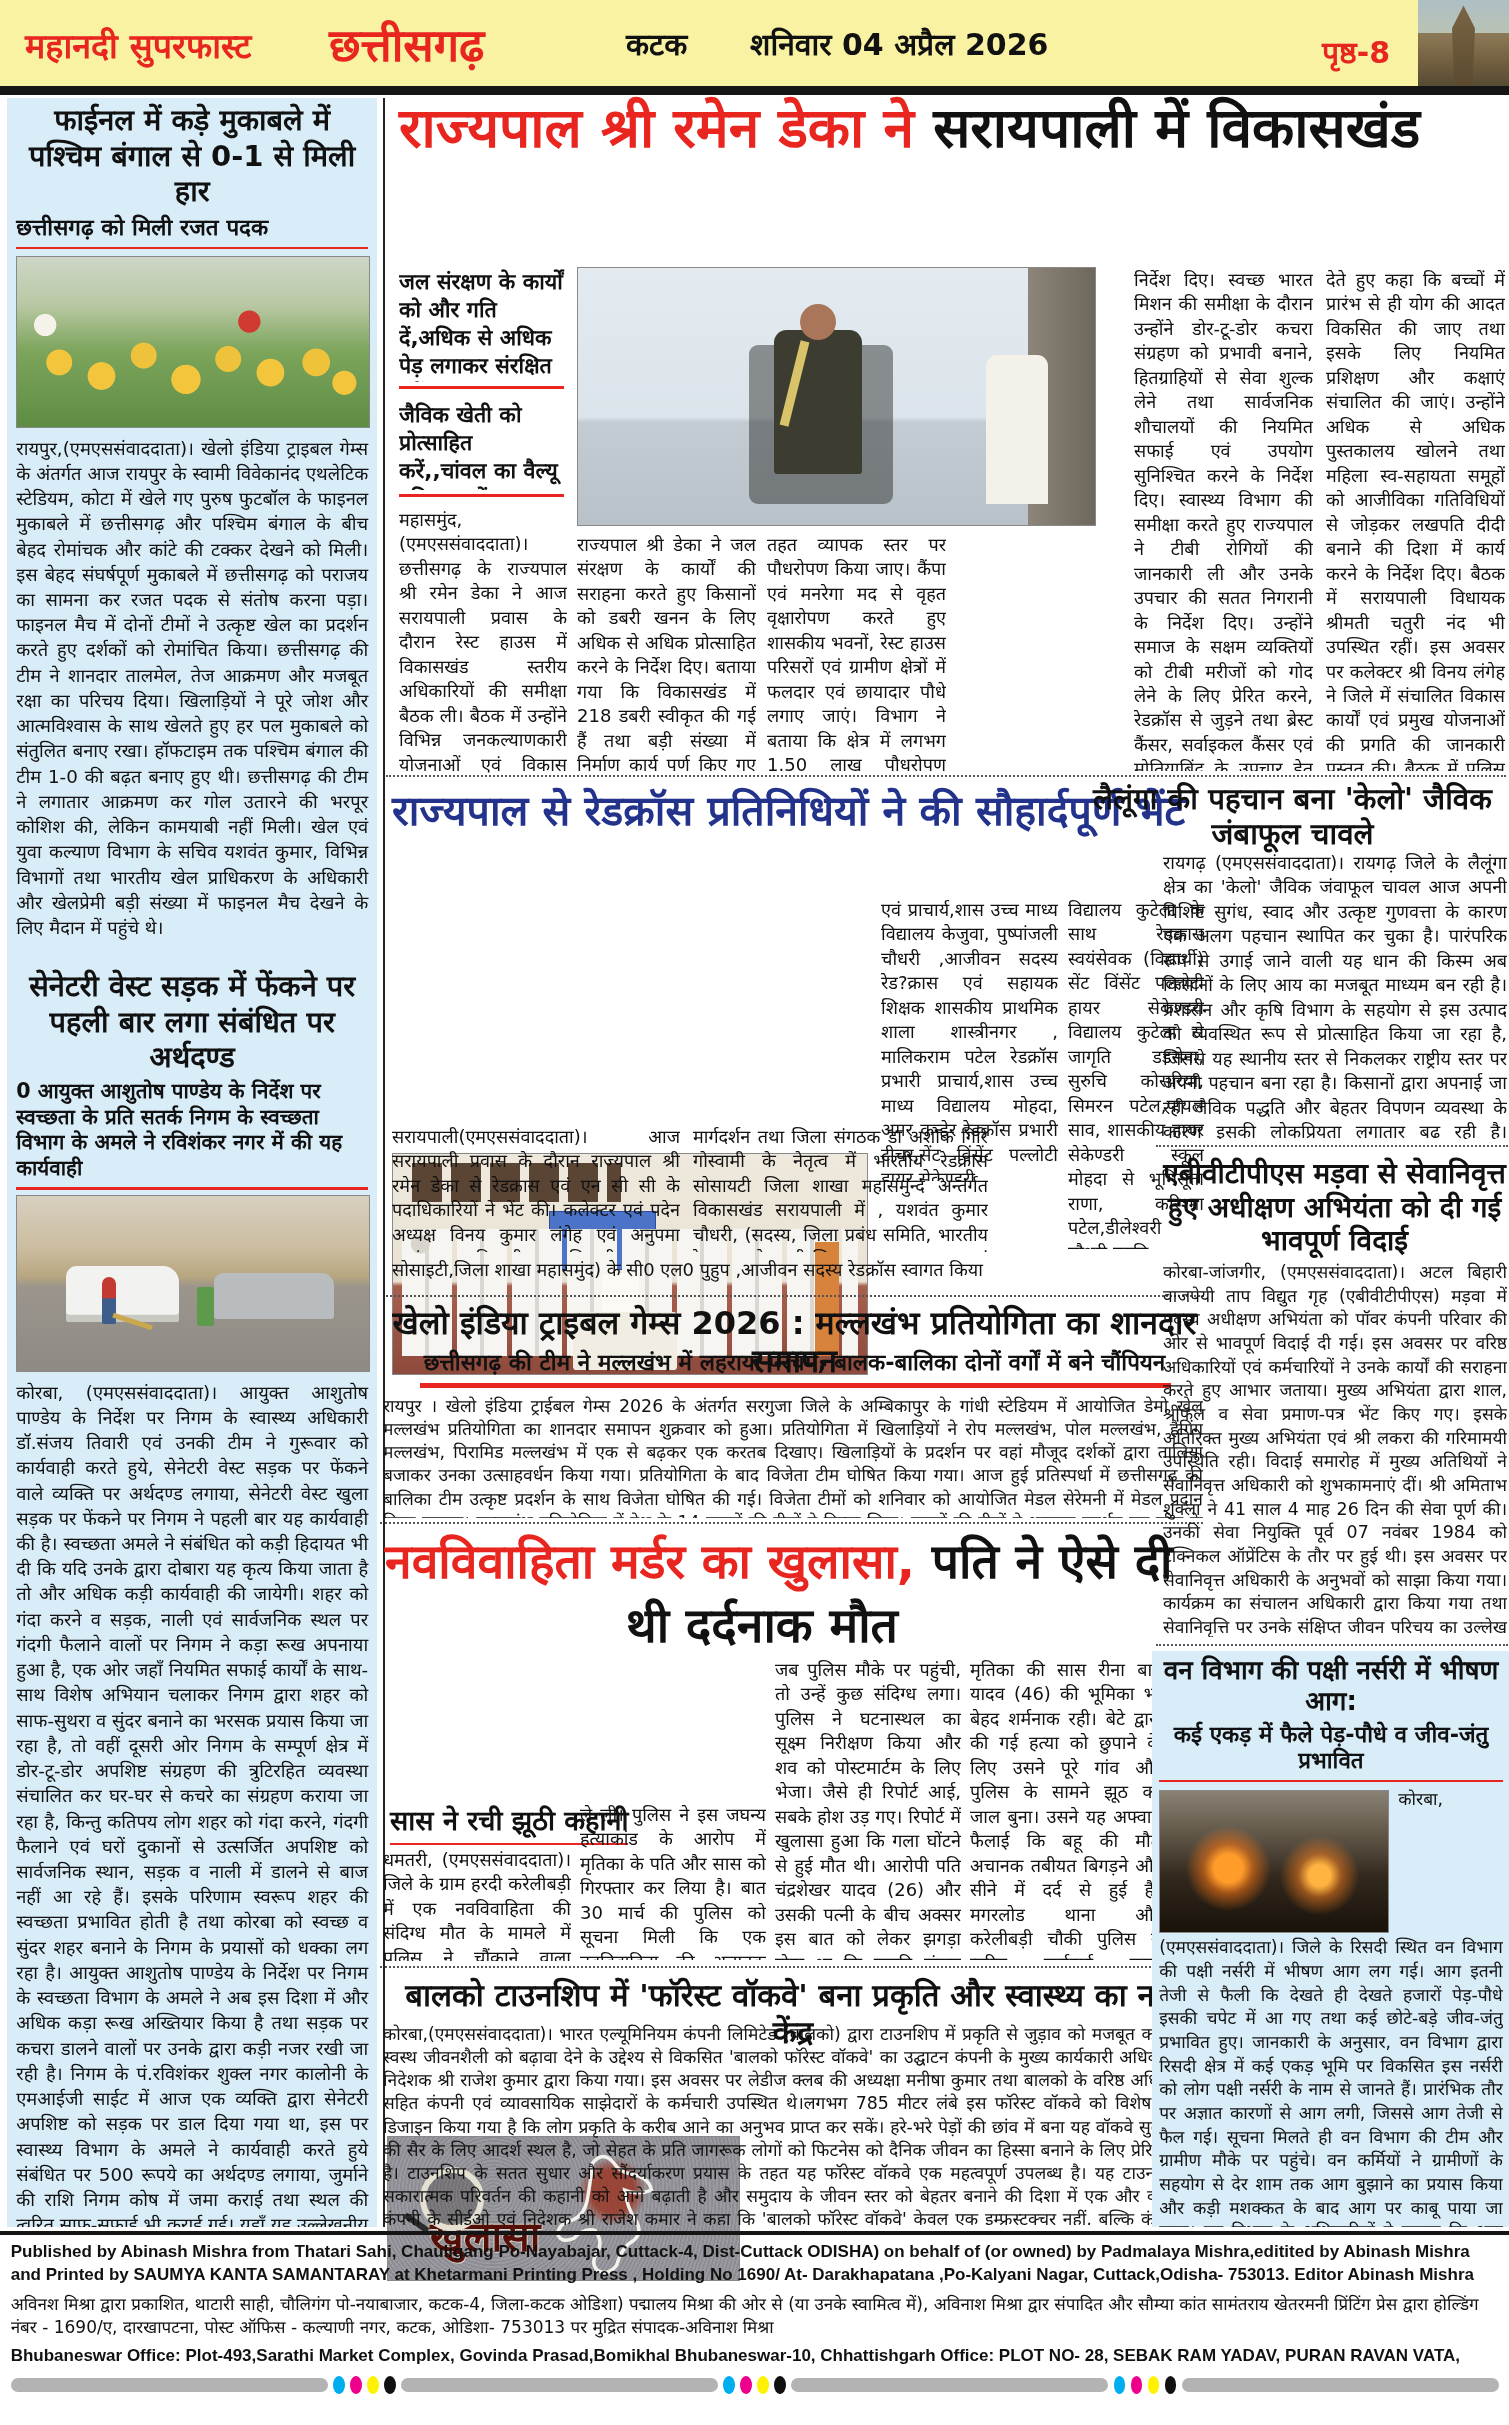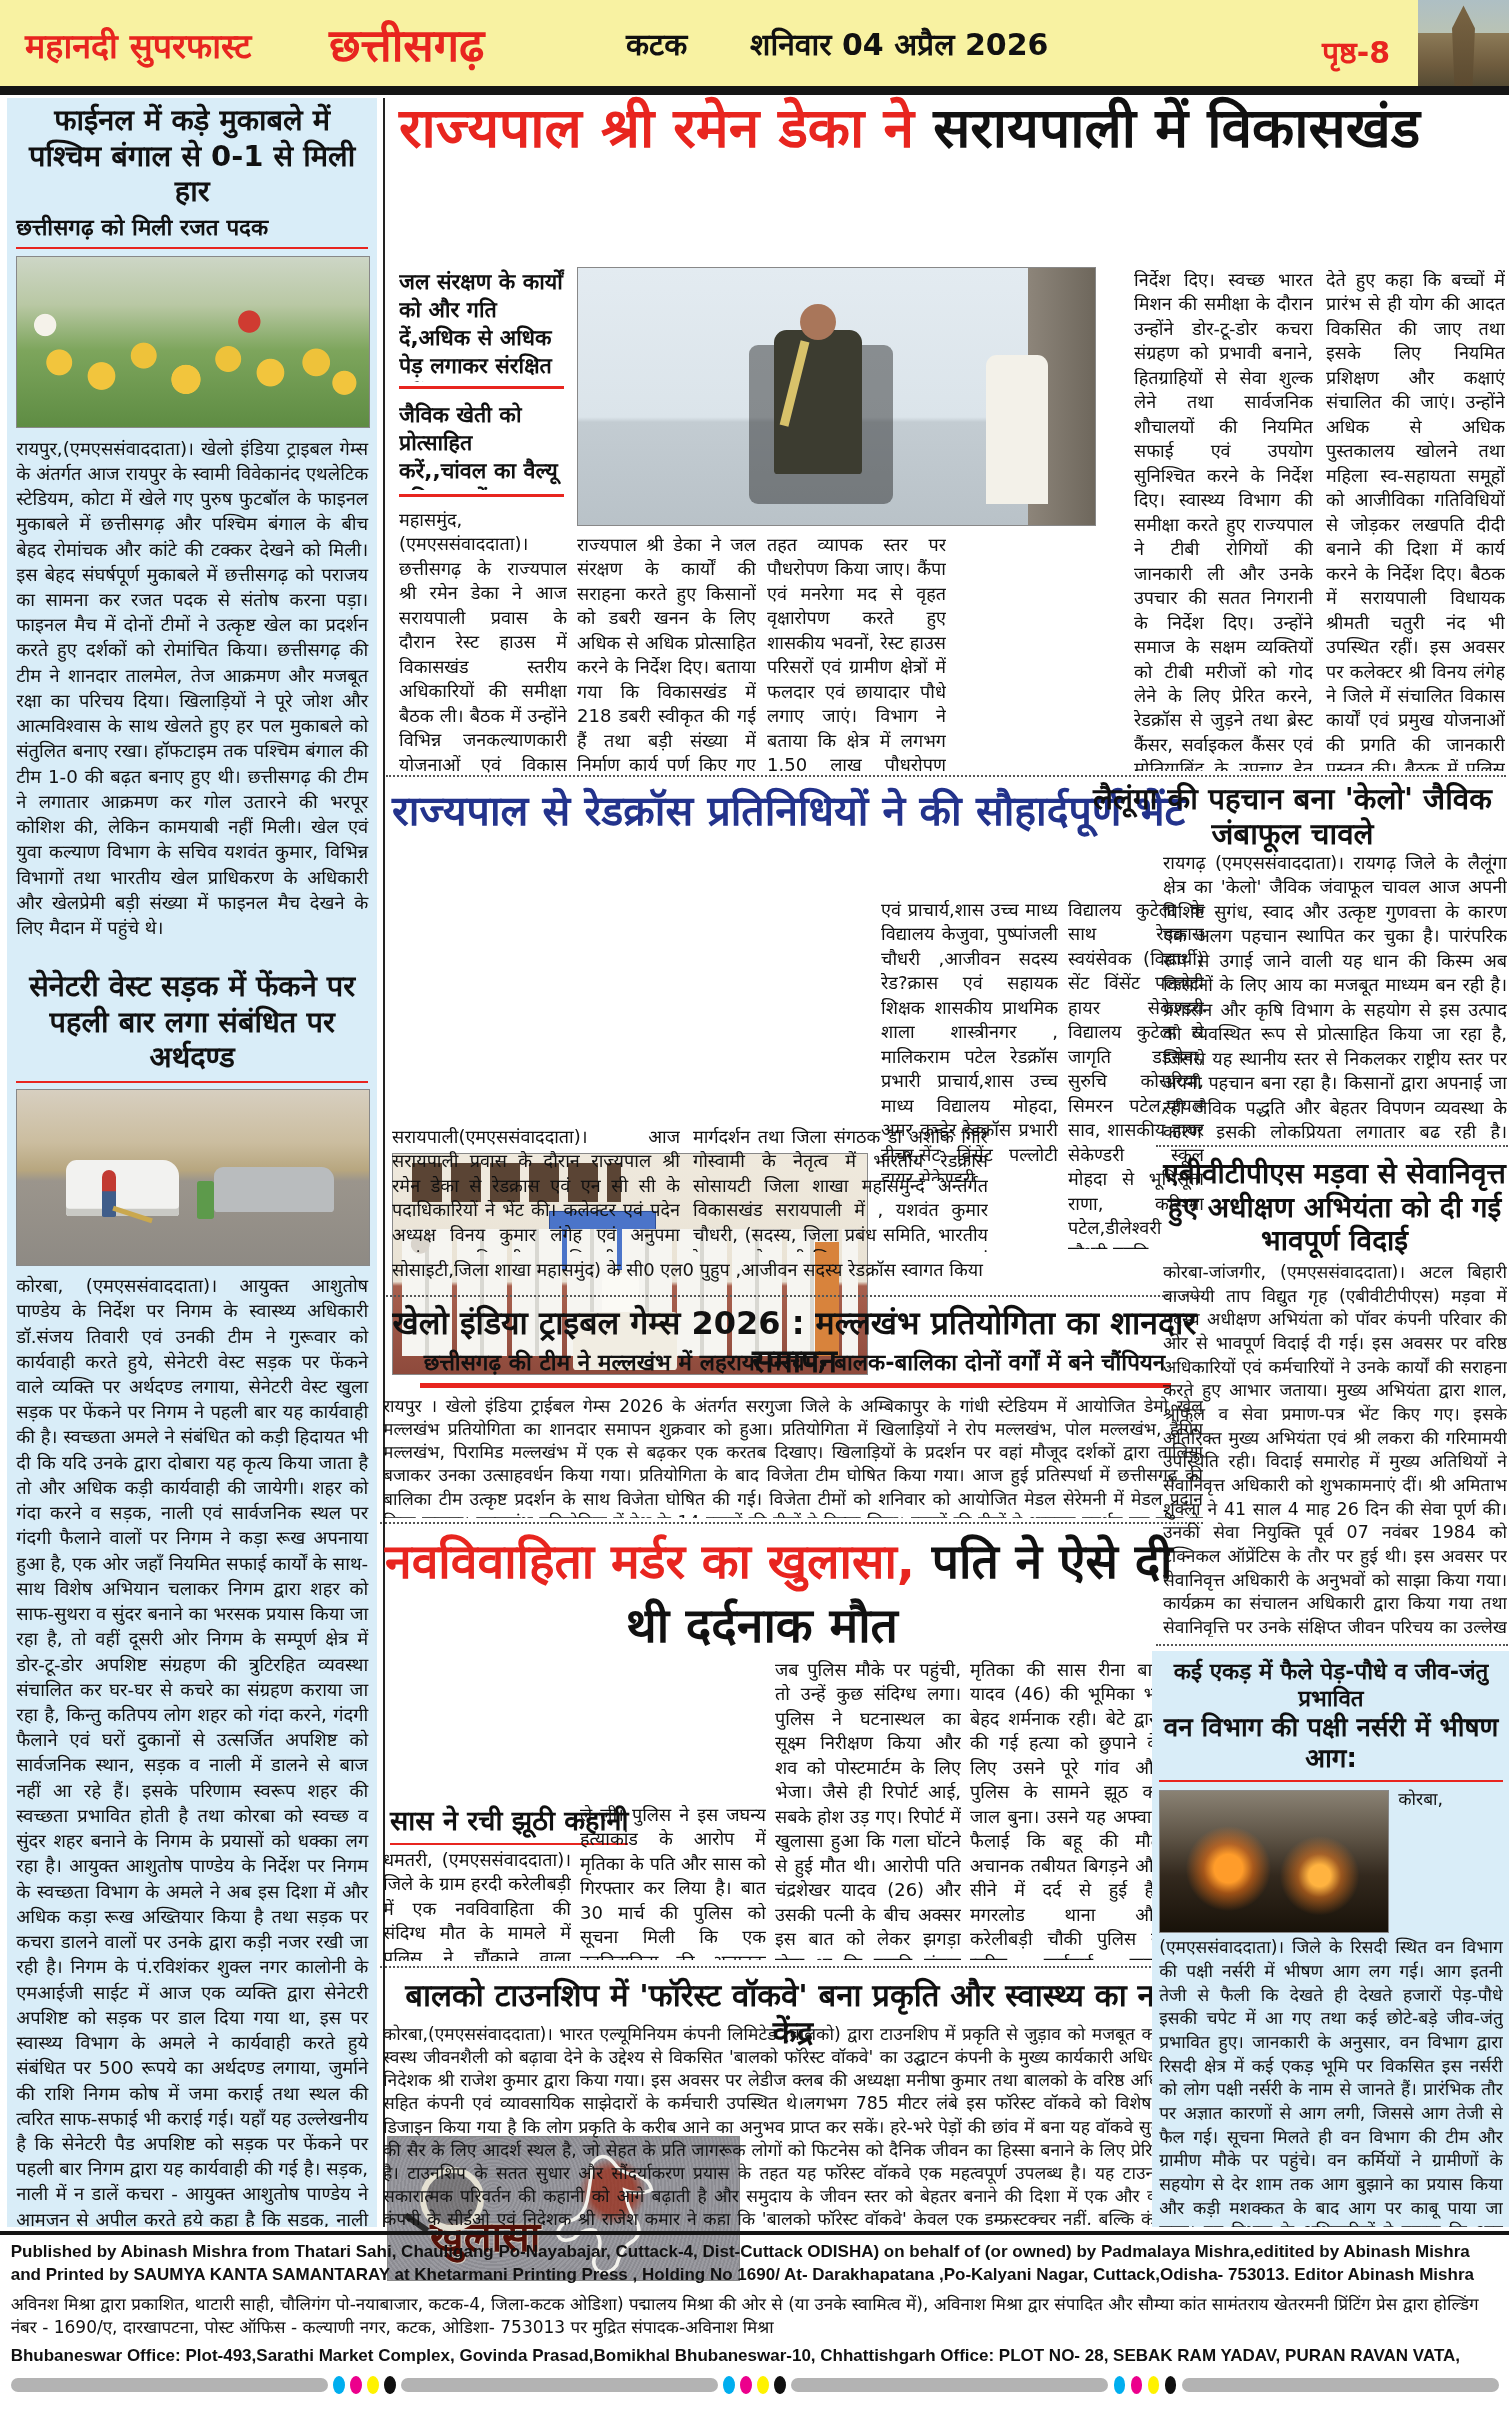--- a/index.html
+++ b/index.html
@@ -111,20 +111,21 @@
   <div class="abs blackrule" style="left:0;top:86px;width:1510px;height:9px;"></div>
 
   <div class="abs leftpanel clip">
     <div class="hA">फाईनल में कड़े मुकाबले में पश्चिम बंगाल से 0-1 से मिली हार</div>
     <div class="hSub">छत्तीसगढ़ को मिली रजत पदक</div>
     <div class="redrule" style="margin-top:5.4px;"></div>
     <div class="photo ph-foot"></div>
     <div class="body just">रायपुर,(एमएससंवाददाता)। खेलो इंडिया ट्राइबल गेम्स के अंतर्गत आज रायपुर के स्वामी विवेकानंद एथलेटिक स्टेडियम, कोटा में खेले गए पुरुष फुटबॉल के फाइनल मुकाबले में छत्तीसगढ़ और पश्चिम बंगाल के बीच बेहद रोमांचक और कांटे की टक्कर देखने को मिली। इस बेहद संघर्षपूर्ण मुकाबले में छत्तीसगढ़ को पराजय का सामना कर रजत पदक से संतोष करना पड़ा। फाइनल मैच में दोनों टीमों ने उत्कृष्ट खेल का प्रदर्शन करते हुए दर्शकों को रोमांचित किया। छत्तीसगढ़ की टीम ने शानदार तालमेल, तेज आक्रमण और मजबूत रक्षा का परिचय दिया। खिलाड़ियों ने पूरे जोश और आत्मविश्वास के साथ खेलते हुए हर पल मुकाबले को संतुलित बनाए रखा। हॉफटाइम तक पश्चिम बंगाल की टीम 1-0 की बढ़त बनाए हुए थी। छत्तीसगढ़ की टीम ने लगातार आक्रमण कर गोल उतारने की भरपूर कोशिश की, लेकिन कामयाबी नहीं मिली। खेल एवं युवा कल्याण विभाग के सचिव यशवंत कुमार, विभिन्न विभागों तथा भारतीय खेल प्राधिकरण के अधिकारी और खेलप्रेमी बड़ी संख्या में फाइनल मैच देखने के लिए मैदान में पहुंचे थे।</div>
 
     <div class="hA" style="margin-top:29px;">सेनेटरी वेस्ट सड़क में फेंकने पर पहली बार लगा संबंधित पर अर्थदण्ड</div>
+    <div class="hSub" style="font-size:20.6px;">0 आयुक्त आशुतोष पाण्डेय के निर्देश पर स्वच्छता के प्रति सतर्क निगम के स्वच्छता विभाग के अमले ने रविशंकर नगर में की यह कार्यवाही</div>
     <div class="redrule" style="margin-top:5.4px;"></div>
     <div class="photo ph-street">
       <div class="van"></div>
       <div class="car"></div>
       <div class="bin"></div>
       <div class="lady"></div>
       <div class="broom"></div>
     </div>
     <div class="body just">कोरबा, (एमएससंवाददाता)। आयुक्त आशुतोष पाण्डेय के निर्देश पर निगम के स्वास्थ्य अधिकारी डॉ.संजय तिवारी एवं उनकी टीम ने गुरूवार को कार्यवाही करते हुये, सेनेटरी वेस्ट सड़क पर फेंकने वाले व्यक्ति पर अर्थदण्ड लगाया, सेनेटरी वेस्ट खुला सड़क पर फेंकने पर निगम ने पहली बार यह कार्यवाही की है। स्वच्छता अमले ने संबंधित को कड़ी हिदायत भी दी कि यदि उनके द्वारा दोबारा यह कृत्य किया जाता है तो और अधिक कड़ी कार्यवाही की जायेगी। शहर को गंदा करने व सड़क, नाली एवं सार्वजनिक स्थल पर गंदगी फैलाने वालों पर निगम ने कड़ा रूख अपनाया हुआ है, एक ओर जहाँ नियमित सफाई कार्यों के साथ-साथ विशेष अभियान चलाकर निगम द्वारा शहर को साफ-सुथरा व सुंदर बनाने का भरसक प्रयास किया जा रहा है, तो वहीं दूसरी ओर निगम के सम्पूर्ण क्षेत्र में डोर-टू-डोर अपशिष्ट संग्रहण की त्रुटिरहित व्यवस्था संचालित कर घर-घर से कचरे का संग्रहण कराया जा रहा है, किन्तु कतिपय लोग शहर को गंदा करने, गंदगी फैलाने एवं घरों दुकानों से उत्सर्जित अपशिष्ट को सार्वजनिक स्थान, सड़क व नाली में डालने से बाज नहीं आ रहे हैं। इसके परिणाम स्वरूप शहर की स्वच्छता प्रभावित होती है तथा कोरबा को स्वच्छ व सुंदर शहर बनाने के निगम के प्रयासों को धक्का लग रहा है। आयुक्त आशुतोष पाण्डेय के निर्देश पर निगम के स्वच्छता विभाग के अमले ने अब इस दिशा में और अधिक कड़ा रूख अख्तियार किया है तथा सड़क पर कचरा डालने वालों पर उनके द्वारा कड़ी नजर रखी जा रही है। निगम के पं.रविशंकर शुक्ल नगर कालोनी के एमआईजी साईट में आज एक व्यक्ति द्वारा सेनेटरी अपशिष्ट को सड़क पर डाल दिया गया था, इस पर स्वास्थ्य विभाग के अमले ने कार्यवाही करते हुये संबंधित पर 500 रूपये का अर्थदण्ड लगाया, जुर्माने की राशि निगम कोष में जमा कराई तथा स्थल की त्वरित साफ-सफाई भी कराई गई। यहाँ यह उल्लेखनीय है कि सेनेटरी पैड अपशिष्ट को सड़क पर फेंकने पर पहली बार निगम द्वारा यह कार्यवाही की गई है। सड़क, नाली में न डालें कचरा - आयुक्त आशुतोष पाण्डेय ने आमजन से अपील करते हुये कहा है कि सड़क, नाली व सार्वजनिक स्थल पर कचरा न डालें, इससे शहर की स्वच्छता पर प्रतिकूल असर पड़ता है व निगम के साफ-सफाई कार्य प्रभावित होते हैं। उन्होने कहा है कि अपने शहर गली व मोहल्ले को स्वच्छ व सुंदर रखना, हम सबका सामूहिक व अतिमहत्वपूर्ण दायित्व है, हम इस दायित्व से भाग नहीं सकते, इस दायित्व का निर्वहन हमें पूरी ईमानदारी, इच्छाशक्ति व निष्ठा के साथ करना होगा, तभी हम अपने कोरबा शहर को देश का स्वच्छतम शहर बना सकेंगे। घर, दुकान से निकले कचरे को निगम के स्वच्छता रिक्शें में ही दें - आयुक्त पाण्डेय ने आमजन से आग्रह करते हुये कहा है कि आपके घरों, दुकानों, प्रतिष्ठानों से कचरा इकट्ठा करने के लिये निगम द्वारा डोर-टू-डोर अपशिष्ट संग्रहण की प्रभावी व्यवस्था सुनिश्चित कराई गई है, अत: अपने घरों, दुकानों में सूखे व गीले कचरे के लिये पृथक-पृथक डस्टबिन रखें, उत्सर्जित कचरे को इन्हीं डस्टबिन में अनिवार्य रूप से संग्रहित करें तथा डोर-टू-डोर अपशिष्ट संग्रहण हेतु आपके घर, दुकान पहुंचने वाली स्वच्छता दीदियों, सफाई मित्रों के रिक्शें व वाहन में ही उक्त सूखे व गीले अपशिष्ट को पृथक-पृथक रूप से दें। इसी प्रकार सेनेटरी पैड व इससे जुड़े अन्य अपशिष्ट को भी पृथक रूप से ही सफाई रिक्शे में दें।</div>
 
@@ -203,22 +204,22 @@
 
   <div class="abs story-h ctr" style="left:1078px;top:782px;width:429px;font-size:29.5px;">लैलूंगा की पहचान बना 'केलो' जैविक जंबाफूल चावले</div>
   <div class="abs ucol just clip" style="left:1163px;top:851px;width:344px;height:288px;">रायगढ़ (एमएससंवाददाता)। रायगढ़ जिले के लैलूंगा क्षेत्र का 'केलो' जैविक जंवाफूल चावल आज अपनी विशिष्ट सुगंध, स्वाद और उत्कृष्ट गुणवत्ता के कारण एक अलग पहचान स्थापित कर चुका है। पारंपरिक रूप से उगाई जाने वाली यह धान की किस्म अब किसानों के लिए आय का मजबूत माध्यम बन रही है। प्रशासन और कृषि विभाग के सहयोग से इस उत्पाद को व्यवस्थित रूप से प्रोत्साहित किया जा रहा है, जिससे यह स्थानीय स्तर से निकलकर राष्ट्रीय स्तर पर अपनी पहचान बना रहा है। किसानों द्वारा अपनाई जा रही जैविक पद्धति और बेहतर विपणन व्यवस्था के कारण इसकी लोकप्रियता लगातार बढ़ रही है। गौरतलब है कि छत्तीसगढ़ सरकार मुख्यमंत्री श्री विष्णु देव साय के नेतृत्व और कृषि मंत्री श्री राम विचार नेताम के मार्गदर्शन में प्रदेश के किसानों का आय दुगुनी करने निरंतर प्रयास कर रही है। सरकार किसानों को सशक्त बनाने में जनहितकारी नीति बनाने के साथ ही किसानों के हित में कई महत्वपूर्ण निर्णय लिए हैं।</div>
   <div class="abs dotrule" style="left:1156px;top:1145px;width:352px;"></div>
 
   <div class="abs story-h ctr" style="left:1161px;top:1157px;width:347px;font-size:28px;">एबीवीटीपीएस मड़वा से सेवानिवृत्त हुए अधीक्षण अभियंता को दी गई भावपूर्ण विदाई</div>
   <div class="abs ucol just clip" style="left:1163px;top:1261px;width:344px;height:376px;font-size:17.4px;">कोरबा-जांजगीर, (एमएससंवाददाता)। अटल बिहारी वाजपेयी ताप विद्युत गृह (एबीवीटीपीएस) मड़वा में पदस्थ अधीक्षण अभियंता को पॉवर कंपनी परिवार की ओर से भावपूर्ण विदाई दी गई। इस अवसर पर वरिष्ठ अधिकारियों एवं कर्मचारियों ने उनके कार्यों की सराहना करते हुए आभार जताया। मुख्य अभियंता द्वारा शाल, श्रीफल व सेवा प्रमाण-पत्र भेंट किए गए। इसके अतिरिक्त मुख्य अभियंता एवं श्री लकरा की गरिमामयी उपस्थिति रही। विदाई समारोह में मुख्य अतिथियों ने सेवानिवृत्त अधिकारी को शुभकामनाएं दीं। श्री अमिताभ शुक्ला ने 41 साल 4 माह 26 दिन की सेवा पूर्ण की। उनकी सेवा नियुक्ति पूर्व 07 नवंबर 1984 को टेक्निकल ऑप्रेंटिस के तौर पर हुई थी। इस अवसर पर सेवानिवृत्त अधिकारी के अनुभवों को साझा किया गया। कार्यक्रम का संचालन अधिकारी द्वारा किया गया तथा सेवानिवृत्ति पर उनके संक्षिप्त जीवन परिचय का उल्लेख किया गया। इस अवसर पर एसके तिर्की, खेमंत बंजारे, आरके नायक, जेके गिरधरबजे, एके एक्का, धमेंद्र बंजारे, अश्वनी वायके. पाटिये, मुख्य रसायनज्ञ सहित बड़ी संख्या में अधिकारी-कर्मचारी उपस्थित थे।</div>
   <div class="abs dotrule" style="left:1156px;top:1644px;width:352px;"></div>
 
   <div class="abs clip" style="left:1152px;top:1651px;width:358px;height:576px;background:#d9edf8;padding:3.6px 7.2px;box-sizing:border-box;">
+    <div class="story-h ctr" style="font-size:26px;">वन विभाग की पक्षी नर्सरी में भीषण आग:</div>
     <div class="story-h ctr" style="font-size:22.4px;margin-top:3.6px;">कई एकड़ में फैले पेड़-पौधे व जीव-जंतु प्रभावित</div>
-    <div class="story-h ctr" style="font-size:26px;">वन विभाग की पक्षी नर्सरी में भीषण आग:</div>
     <div class="redrule" style="margin-top:5.4px;"></div>
     <div class="photo ph-fire" style="float:left;width:228px;height:141px;margin:7.2px 9px 3.6px 0;"></div>
     <div class="ucol just" style="font-size:17.4px;margin-top:5.4px;">कोरबा, (एमएससंवाददाता)। जिले के रिसदी स्थित वन विभाग की पक्षी नर्सरी में भीषण आग लग गई। आग इतनी तेजी से फैली कि देखते ही देखते हजारों पेड़-पौधे इसकी चपेट में आ गए तथा कई छोटे-बड़े जीव-जंतु प्रभावित हुए। जानकारी के अनुसार, वन विभाग द्वारा रिसदी क्षेत्र में कई एकड़ भूमि पर विकसित इस नर्सरी को लोग पक्षी नर्सरी के नाम से जानते हैं। प्रारंभिक तौर पर अज्ञात कारणों से आग लगी, जिससे आग तेजी से फैल गई। सूचना मिलते ही वन विभाग की टीम और ग्रामीण मौके पर पहुंचे। वन कर्मियों ने ग्रामीणों के सहयोग से देर शाम तक आग बुझाने का प्रयास किया और कड़ी मशक्कत के बाद आग पर काबू पाया जा सका। वन विभाग के अधिकारियों ने बताया कि आग लगने के कारण का फिलहाल स्पष्ट पता नहीं चल पाया है। मामले की सूचना उच्च अधिकारियों को दे दी गई है और जांच जारी है।</div>
   </div>
 
   <div class="abs blackrule" style="left:0;top:2231px;width:1510px;height:3.6px;"></div>
   <div class="abs footer-line bold clip" style="left:10.7px;top:2241px;width:1488px;height:48px;font-family:'Liberation Sans','DejaVu Sans',sans-serif;">Published by Abinash Mishra from  Thatari Sahi, Chauligang Po-Nayabajar, Cuttack-4, Dist-Cuttack ODISHA) on behalf of (or owned) by Padmalaya Mishra,editited by Abinash Mishra and  Printed by SAUMYA KANTA SAMANTARAY at Khetarmani Printing Press , Holding No 1690/ At- Darakhapatana ,Po-Kalyani Nagar, Cuttack,Odisha- 753013. Editor Abinash Mishra</div>
   <div class="abs footer-line clip" style="left:10.7px;top:2293px;width:1488px;height:52px;">अविनश मिश्रा द्वारा प्रकाशित, थाटारी साही, चौलिगंग पो-नयाबाजार, कटक-4, जिला-कटक ओडिशा) पद्मालय मिश्रा की ओर से (या उनके स्वामित्व में), अविनाश मिश्रा द्वार संपादित और सौम्या कांत सामंतराय खेतरमनी प्रिंटिंग प्रेस द्वारा होल्डिंग नंबर - 1690/ए, दारखापटना, पोस्ट ऑफिस - कल्याणी नगर, कटक, ओडिशा- 753013 पर मुद्रित  संपादक-अविनाश मिश्रा</div>
   <div class="abs footer-line bold clip" style="left:10.7px;top:2345px;width:1488px;height:25px;font-family:'Liberation Sans','DejaVu Sans',sans-serif;">Bhubaneswar Office: Plot-493,Sarathi Market Complex, Govinda Prasad,Bomikhal Bhubaneswar-10, Chhattishgarh Office: PLOT NO- 28, SEBAK RAM YADAV, PURAN RAVAN VATA, WORD NO- 16 , MAHASAMUND,Pin- 493445, Mo. 9556437592.</div>
   <div class="abs cbar" style="left:10.7px;top:2376px;width:1488px;">

